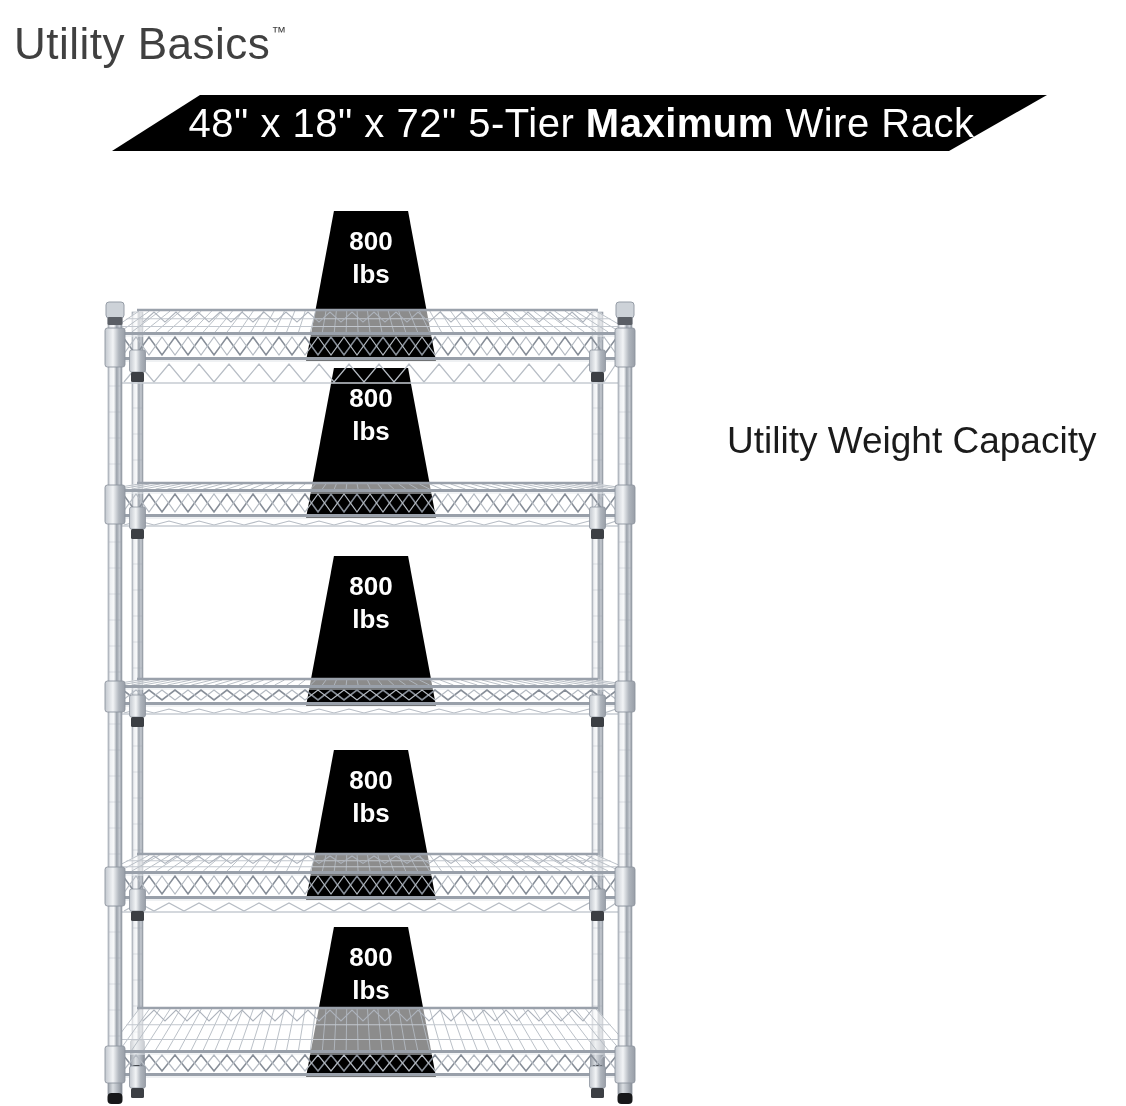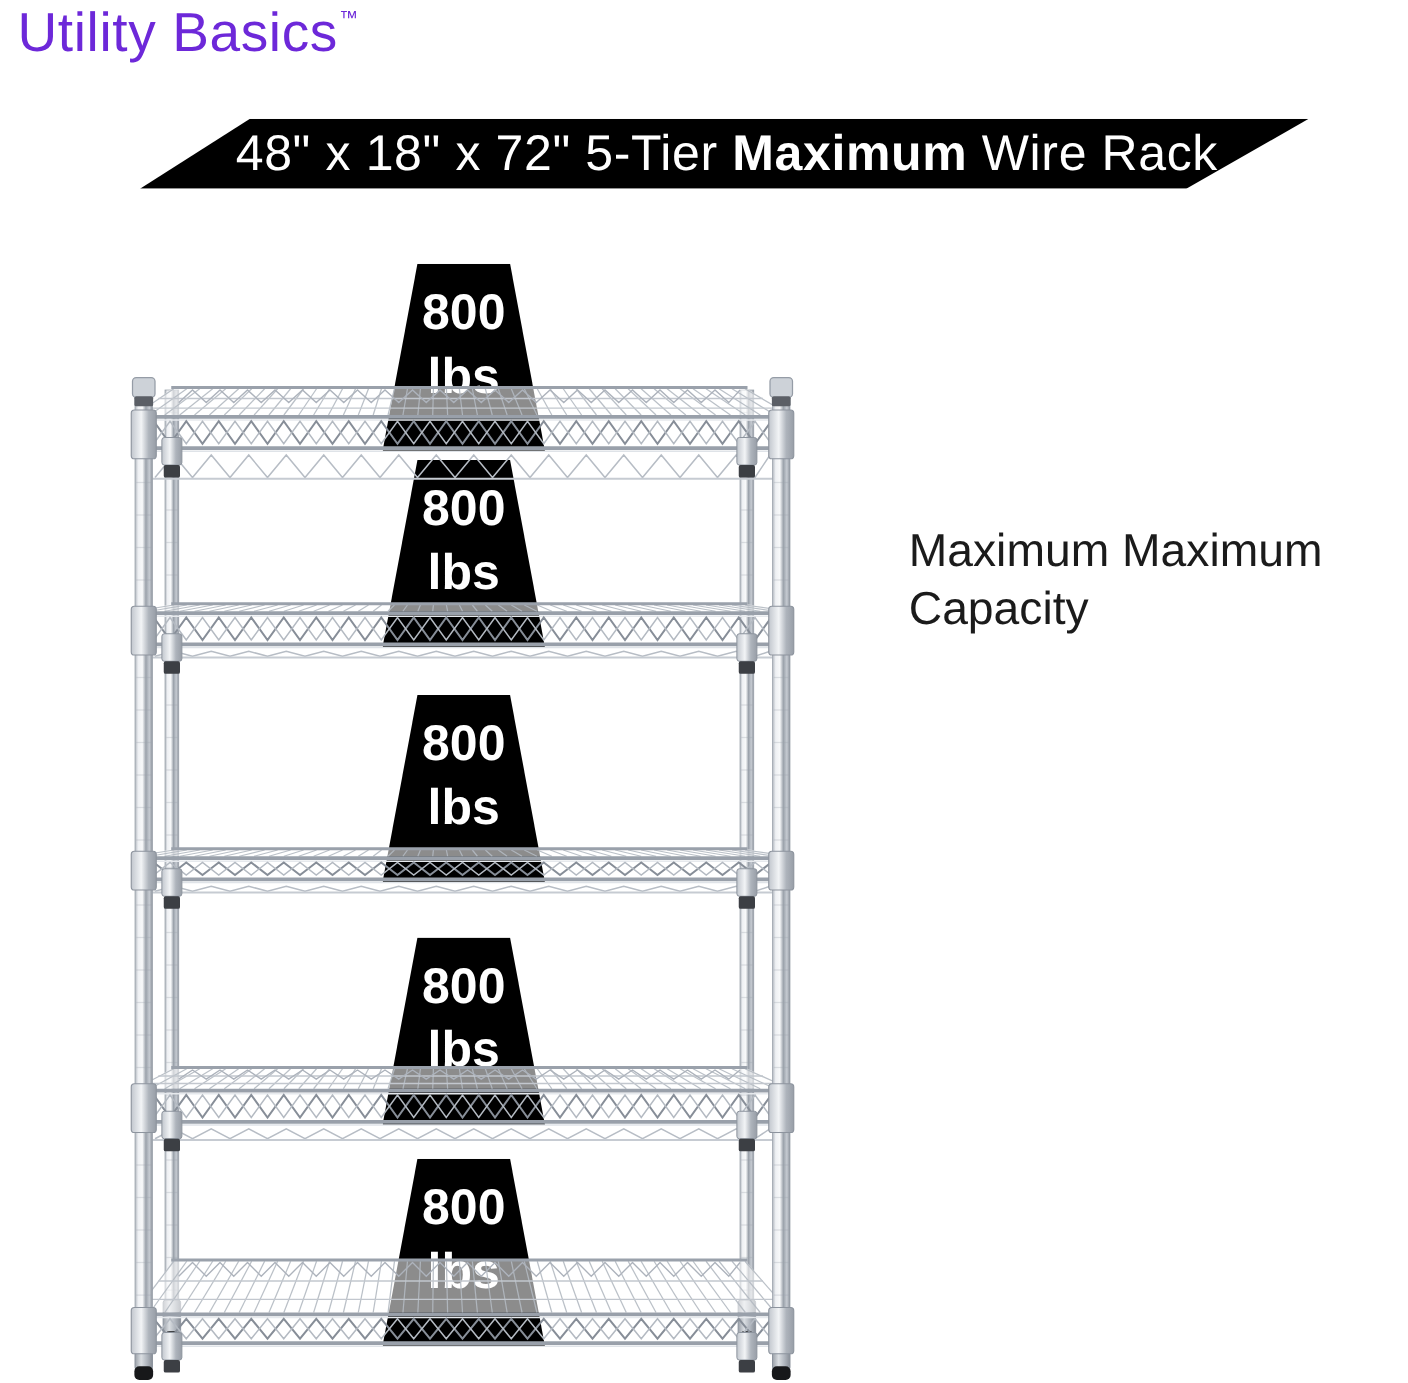--- a/index.html
+++ b/index.html
@@ -3,22 +3,22 @@
 <meta charset="utf-8">
 <style>
   html,body{margin:0;padding:0;}
   body{
     width:1126px;height:1106px;position:relative;background:#ffffff;
     font-family:"Liberation Sans", sans-serif;overflow:hidden;
     -webkit-font-smoothing:antialiased;
   }
   
   .brand{
-    position:absolute;left:14px;top:2px;z-index:3;
-    font-size:44px;color:#6d28d9;letter-spacing:0.5px;
+    position:absolute;left:14px;top:19px;z-index:3;
+    font-size:44px;color:#404040;letter-spacing:0.5px;
   }
   .brand sup{font-size:15px;vertical-align:super;position:relative;top:-6px;left:1px;}
   
   .banner{
     position:absolute;left:112px;top:95px;width:935px;height:56px;z-index:3;
     background:#000000;
     clip-path:polygon(88px 0, 935px 0, 837px 56px, 0 56px);
     display:flex;align-items:center;justify-content:center;
   }
   .banner .txt{
@@ -28,21 +28,21 @@
   .banner .txt b{font-weight:700;}
   
   .weight{
     position:absolute;left:306px;width:130px;height:150px;z-index:1;
     background:#000000;
     clip-path:polygon(21.5% 0, 78.5% 0, 100% 100%, 0 100%);
     display:flex;flex-direction:column;align-items:center;
     padding-top:14px;box-sizing:border-box;
   }
   .weight span{
-    color:#ffffff;font-size:40px;font-weight:700;line-height:1.28;
+    color:#ffffff;font-size:26px;font-weight:700;line-height:1.28;
     letter-spacing:0px;
   }
   
   #rack-svg{position:absolute;left:0;top:0;z-index:2;pointer-events:none;}
   
   .info{
     position:absolute;left:727px;top:418px;width:398px;z-index:3;
     color:#1b1b1b;font-size:37px;line-height:46px;
   }
   .info .heading{margin:0 0 34px 0;}
@@ -542,14 +542,14 @@
     <rect x="615" y="485" width="20" height="39" rx="2.5" fill="url(#sleeveGrad)" stroke="#8d949e" stroke-width="0.9"></rect>
     <rect x="105" y="681" width="20" height="31" rx="2.5" fill="url(#sleeveGrad)" stroke="#8d949e" stroke-width="0.9"></rect>
     <rect x="615" y="681" width="20" height="31" rx="2.5" fill="url(#sleeveGrad)" stroke="#8d949e" stroke-width="0.9"></rect>
     <rect x="105" y="867" width="20" height="39" rx="2.5" fill="url(#sleeveGrad)" stroke="#8d949e" stroke-width="0.9"></rect>
     <rect x="615" y="867" width="20" height="39" rx="2.5" fill="url(#sleeveGrad)" stroke="#8d949e" stroke-width="0.9"></rect>
     <rect x="105" y="1046" width="20" height="37" rx="2.5" fill="url(#sleeveGrad)" stroke="#8d949e" stroke-width="0.9"></rect>
     <rect x="615" y="1046" width="20" height="37" rx="2.5" fill="url(#sleeveGrad)" stroke="#8d949e" stroke-width="0.9"></rect>
   </svg>
 
 <div class="info">
-  <div class="heading">Maximum Maximum Capacity</div>
+  <div class="heading">Utility Weight Capacity</div>
 </div>
 
 </body></html>

